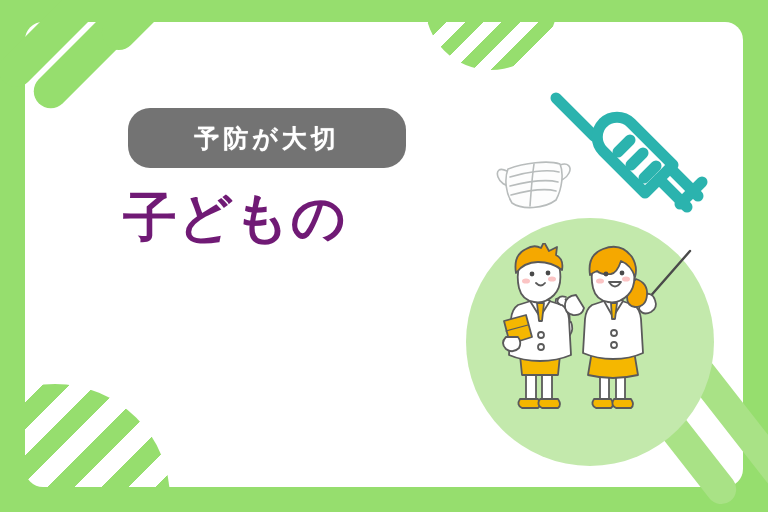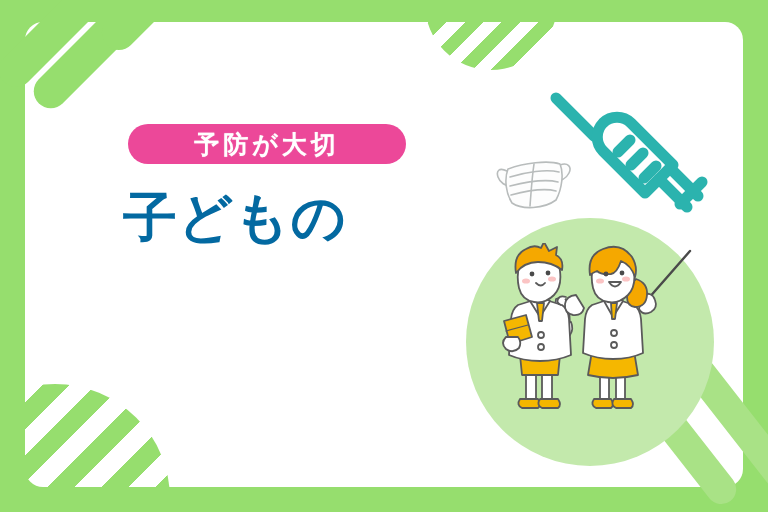--- a/index.html
+++ b/index.html
@@ -101,44 +101,44 @@
   .content {
     position: absolute;
     left: 0;
     top: 0;
     width: 440px;
     height: 512px;
   }
   .badge {
     position: absolute;
     left: 128px;
-    top: 124px;
+    top: 108px;
     width: 278px;
-    height: 40px;
-    background: #ec4899;
+    height: 60px;
+    background: #737373;
     border-radius: 22px;
     display: flex;
     align-items: center;
     justify-content: center;
   }
   .badge-text {
     color: #ffffff;
     font-size: 25px;
     font-weight: bold;
     letter-spacing: 4px;
     line-height: 1;
     text-shadow: 0 0 1px rgba(255,255,255,.6);
   }
   .title {
     position: absolute;
     left: 0px;
     top: 186px;
     width: 470px;
     text-align: center;
-    color: #0369a1;
+    color: #701a75;
     font-size: 54px;
     font-weight: bold;
     line-height: 1.18;
     letter-spacing: 1px;
     white-space: nowrap;
   }
   .title-line { display: block; }
   
   .mask-icon {
     left: 494px;

